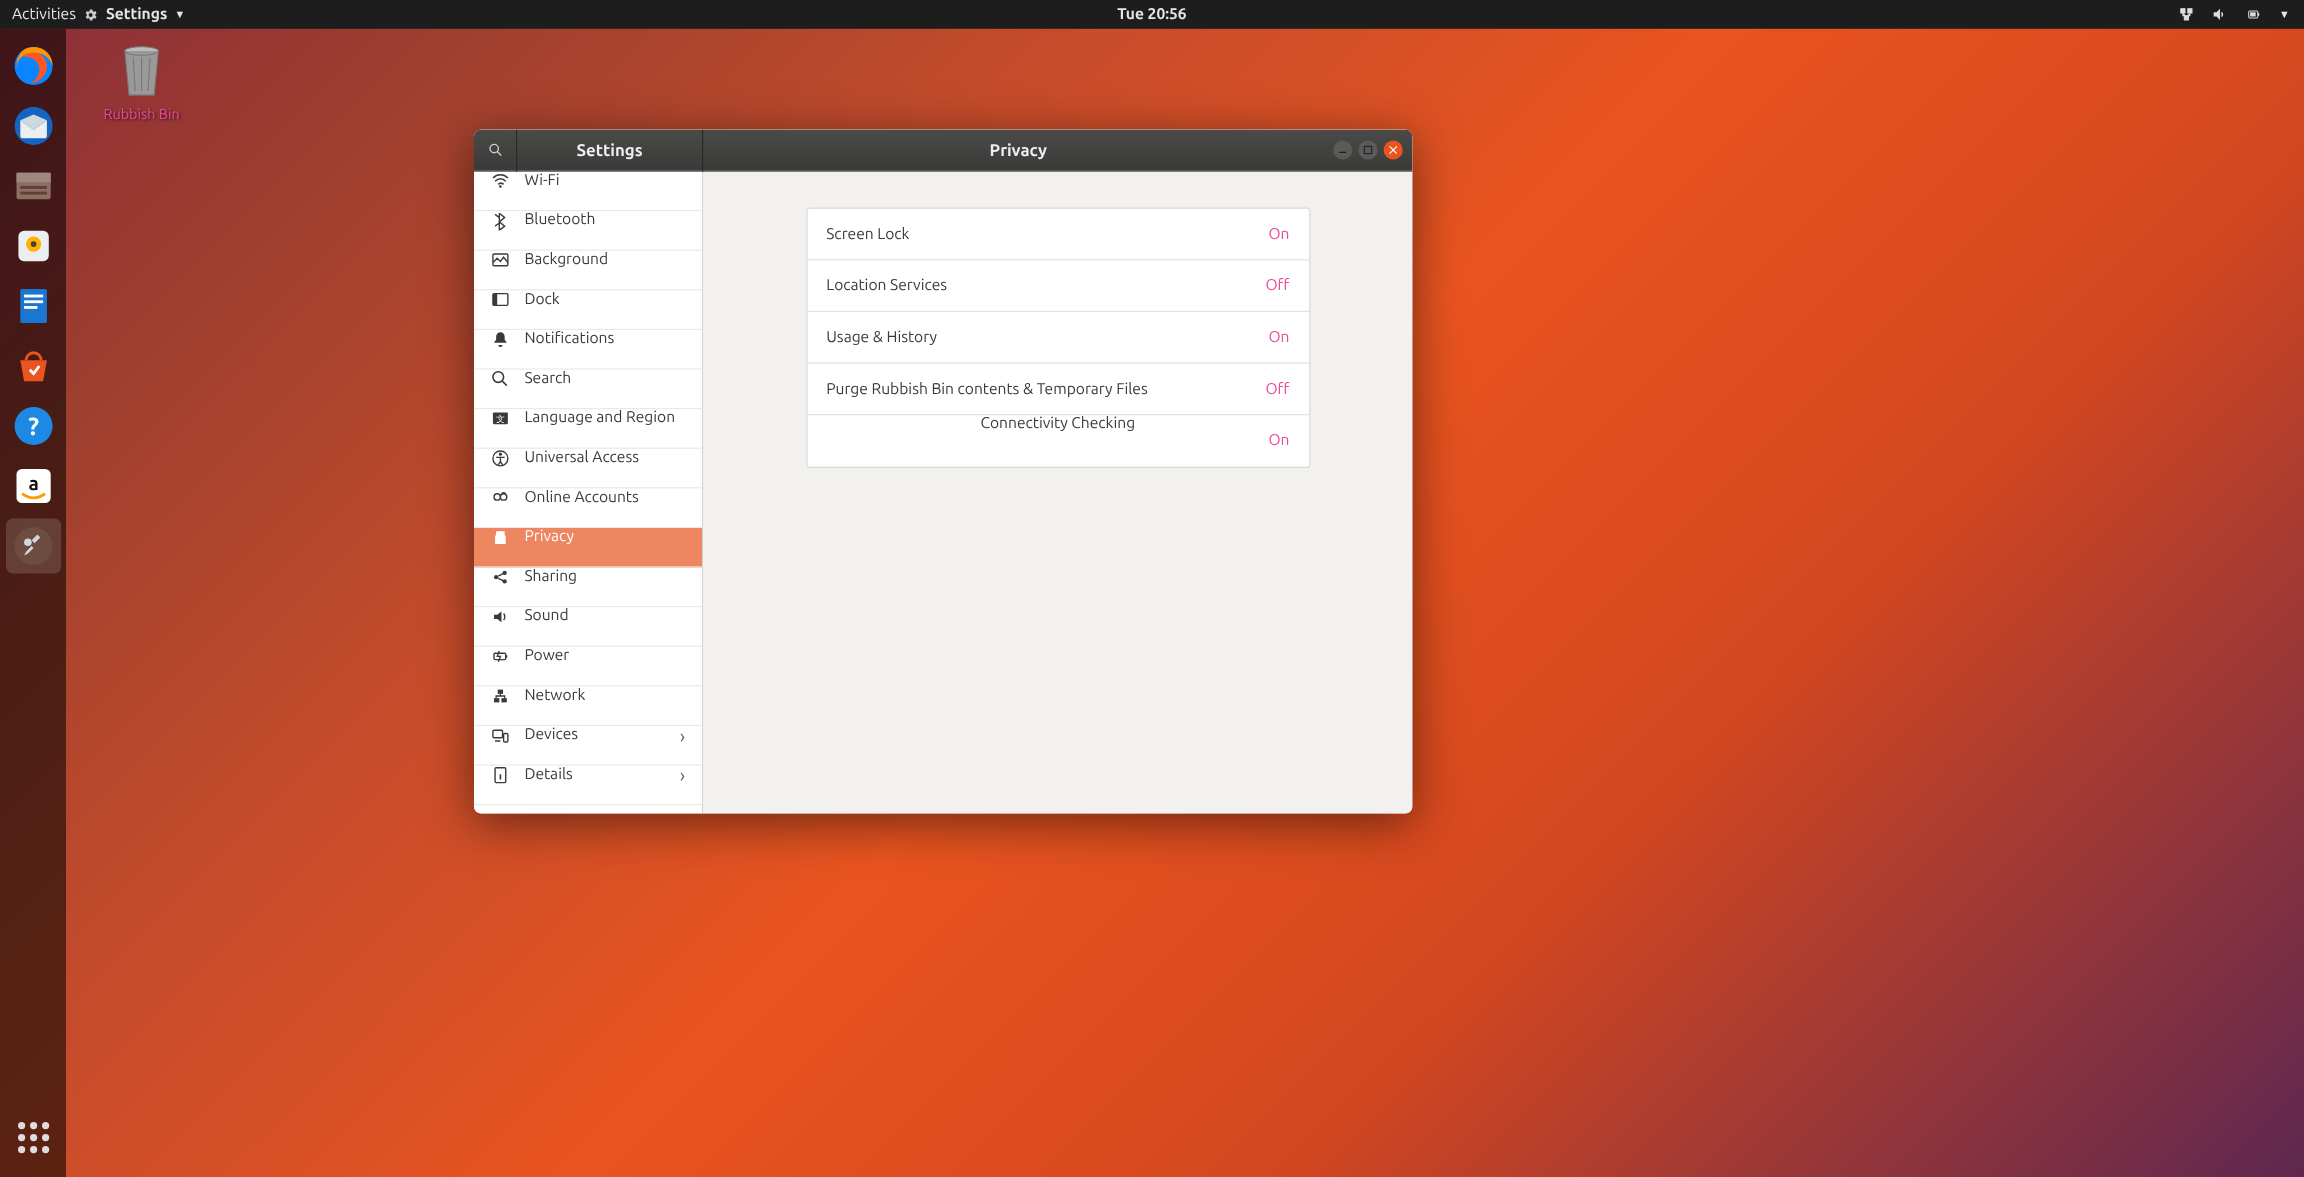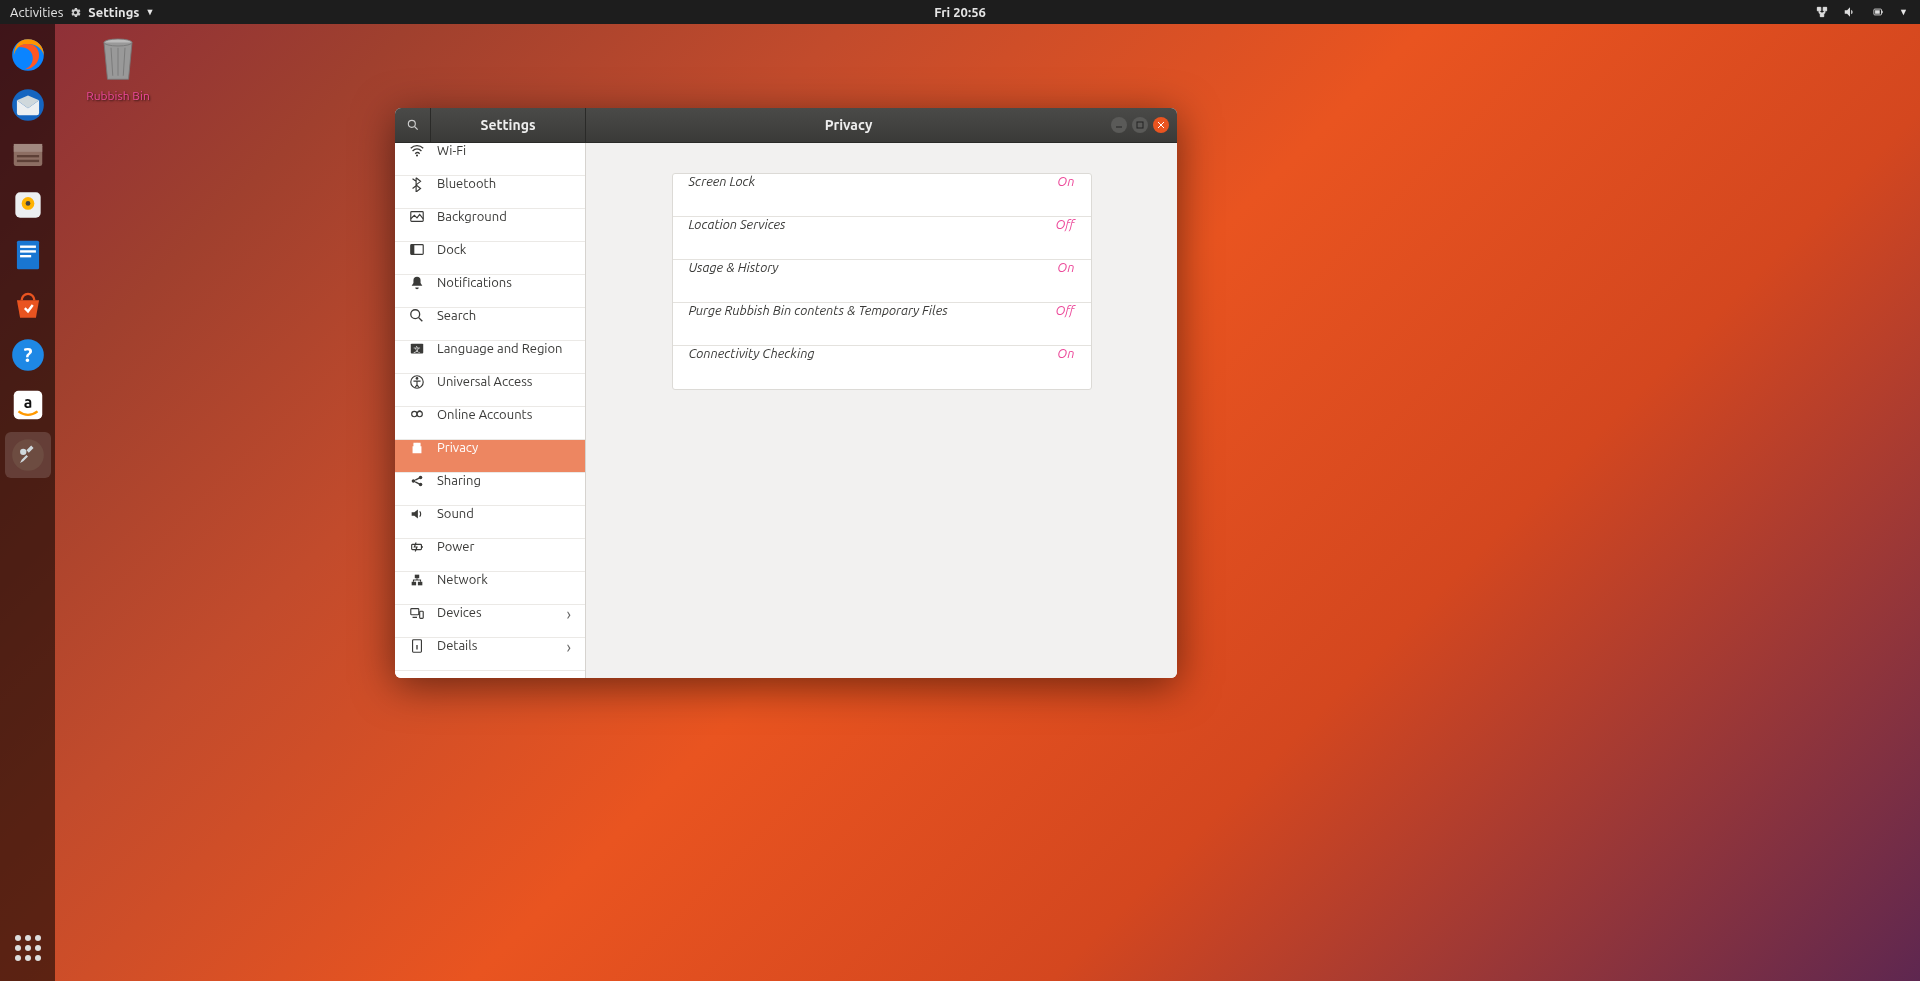--- a/index.html
+++ b/index.html
@@ -149,45 +149,45 @@
   width: 420px;
   background:#fff;
   border:1px solid #dcdad6;
   border-radius:3px;
   height: fit-content;
 }
 .settings-row {
   height: 43px;
   border-bottom: 1px solid #e4e2de;
   display:flex;
+  align-items:center;
   padding: 0 16px;
   font-size: 13px;
   color: #3a3a38;
-  font-style: italic;
-}
-.settings-row:last-child { border-bottom:none; }
+}
+.settings-row:last-child { border-bottom:none;flex-direction:column; }
 .settings-row .val { margin-left:auto; color:#ec4899; }
 
 svg { display:block; }
 </style>
 </head>
 <body>
 
 <div class="topbar">
   <div class="topbar-left">
     <span>Activities</span>
     <span class="app-menu">
       <svg class="gear-icon-small" viewBox="0 0 24 24">
           <path fill="#ccc" d="M19.14 12.94a7 7 0 000-1.88l2.03-1.58-2-3.46-2.39.96a7 7 0 00-1.63-.94l-.36-2.54h-4l-.36 2.54a7 7 0 00-1.63.94l-2.39-.96-2 3.46 2.03 1.58a7 7 0 000 1.88L4.41 14.5l2 3.46 2.39-.96c.5.38 1.05.7 1.63.94l.36 2.54h4l.36-2.54c.58-.24 1.13-.56 1.63-.94l2.39.96 2-3.46-2.03-1.56zM12 15a3 3 0 110-6 3 3 0 010 6z"></path>
         </svg>
       <span>Settings</span>
       <span class="tri-down">▼</span>
     </span>
   </div>
-  <div class="topbar-center">Fri 20:56</div>
+  <div class="topbar-center">Tue 20:56</div>
   <div class="topbar-right">
     <svg width="14" height="14" viewBox="0 0 24 24">
         <path fill="#ddd" d="M4 4h6v6H4zm10 0h6v6h-6zM9 14h6v6H9zM7 10v4h5M17 10v4h-5" stroke="#ddd" stroke-width="1.5"></path>
         <rect x="4" y="4" width="5" height="5" fill="#ddd"></rect>
         <rect x="15" y="4" width="5" height="5" fill="#ddd"></rect>
         <rect x="9.5" y="15" width="5" height="5" fill="#ddd"></rect>
       </svg>
     <svg width="14" height="14" viewBox="0 0 24 24">
         <path fill="#ddd" d="M3 9v6h4l5 5V4L7 9H3zm13.5 3a4.5 4.5 0 00-2.5-4v8a4.5 4.5 0 002.5-4z"></path>
       </svg>

